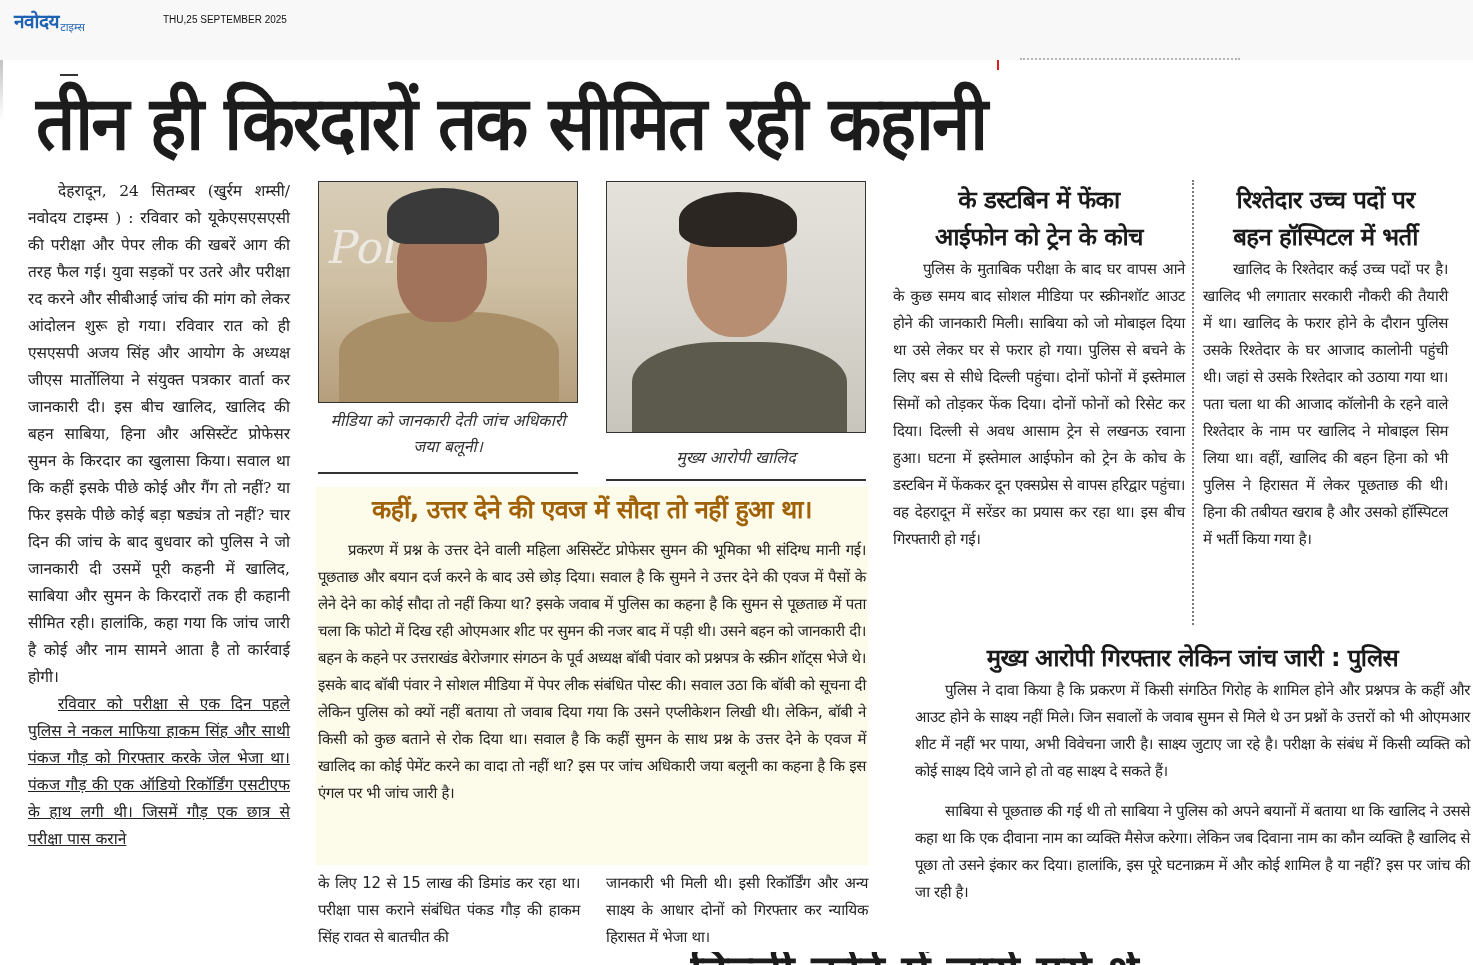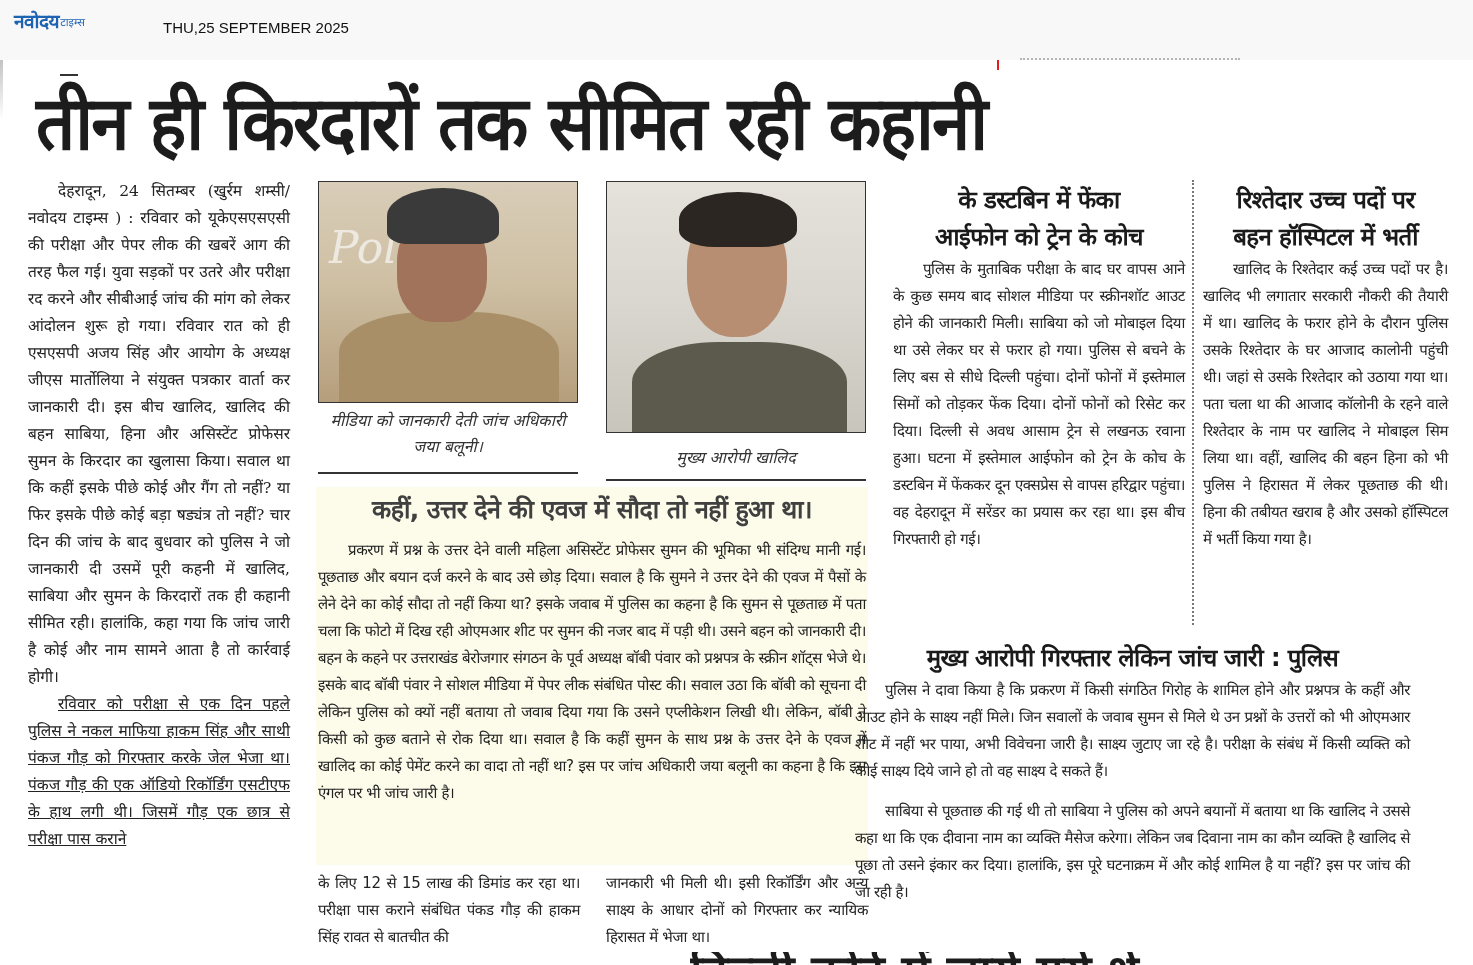--- a/index.html
+++ b/index.html
@@ -1,23 +1,23 @@
 <!DOCTYPE html>
 <html><head>
 <meta charset="utf-8">
 <style>
   * { box-sizing: border-box; margin: 0; padding: 0; }
   html, body { width: 1473px; height: 965px; overflow: hidden; background: #ffffff; }
   body { font-family: "DejaVu Sans", "Liberation Sans", sans-serif; color: #1a1a1a; position: relative; }
 
   .topbar { position: absolute; left: 0; top: 0; width: 1473px; height: 60px; background: #f8f8f8; }
-  .logo { position: absolute; left: 14px; top: 8px; display: flex; align-items: center; }
+  .logo { position: absolute; left: 14px; top: 8px; display: flex; align-items: flex-end; }
   .logo-main { font-family: "DejaVu Sans", sans-serif; font-weight: bold; font-size: 19px; color: #1f63b3; letter-spacing: -0.5px; }
   .logo-sub { font-family: "DejaVu Sans", sans-serif; font-size: 11px; color: #1f63b3; margin-left: 1px; }
-  .meta { position: absolute; left: 163px; top: 9px; font-family: "Liberation Sans", sans-serif; font-size: 15px; line-height: 21px; color: #111; font-weight: 500; margin-top: 8px; }
+  .meta { position: absolute; left: 163px; top: 9px; font-family: "Liberation Sans", sans-serif; font-size: 10px; line-height: 21px; color: #111; font-weight: 500; }
 
   .red-mark { position: absolute; left: 997px; top: 60px; width: 3px; width: 2px; height: 10px; background: #e31c24; }
   .cut-text { position: absolute; left: 1020px; top: 58px; width: 220px; height: 4px; border-top: 2px dotted #999; opacity: 0.7; }
 
   .headline { position: absolute; left: 36px; top: 78px; width: 1410px; height: 90px; font-family: "DejaVu Sans", sans-serif; font-weight: bold; font-size: 74px; line-height: 90px; color: #1c1c1c; letter-spacing: -2px; white-space: nowrap; transform: scaleX(0.93); transform-origin: left center; }
   .dash { position: absolute; left: 60px; top: 74px; width: 18px; height: 2px; background: #333; }
 
   .txt { font-family: "DejaVu Serif", serif; font-size: 15.5px; line-height: 27px; color: #222; text-align: justify; }
   .txt p { text-indent: 30px; }
   .txt.condensed { font-family: "DejaVu Sans", sans-serif; font-size: 15px; letter-spacing: -0.4px; }
@@ -37,32 +37,32 @@
   .ph-label { position: absolute; font-family: "DejaVu Serif", serif; font-style: italic; font-size: 44px; color: #f2efea; opacity: 0.85; }
 
   .caption { position: absolute; font-family: "DejaVu Serif", serif; font-style: italic; font-size: 16px; line-height: 26px; color: #333; text-align: center; }
   .cap1 { left: 318px; top: 408px; width: 260px; }
   .cap2 { left: 606px; top: 438px; width: 260px; margin-top: 7px; }
   .rule { position: absolute; height: 2px; background: #333; }
   .rule1 { left: 318px; top: 472px; width: 260px; }
   .rule2 { left: 606px; top: 479px; width: 260px; }
 
   .box { position: absolute; left: 316px; top: 487px; width: 552px; height: 378px; background: #fdfbe9; }
-  .box-head { position: absolute; left: 0; top: 6px; width: 552px; text-align: center; font-family: "DejaVu Sans", sans-serif; font-weight: bold; font-size: 25px; line-height: 34px; color: #404040; letter-spacing: -0.6px; }
+  .box-head { position: absolute; left: 0; top: 6px; width: 552px; text-align: center; font-family: "DejaVu Sans", sans-serif; font-weight: bold; font-size: 25px; line-height: 34px; color: #a16207; letter-spacing: -0.6px; }
   .box-body { position: absolute; left: 2px; top: 50px; width: 548px; }
 
   .col2a { position: absolute; left: 318px; top: 870px; width: 262px; }
   .col2b { position: absolute; left: 606px; top: 870px; width: 262px; }
 
   .sub-head { font-family: "DejaVu Sans", sans-serif; font-weight: bold; font-size: 24px; line-height: 37px; color: #1a1a1a; text-align: center; letter-spacing: -0.6px; }
   .col3 { position: absolute; left: 893px; top: 182px; width: 292px; }
   .col4 { position: absolute; left: 1203px; top: 182px; width: 245px; }
   .vsep { position: absolute; left: 1192px; top: 180px; width: 0; height: 445px; border-left: 2px dotted #777; }
 
-  .wide { position: absolute; left: 855px; width: 555px; }
+  .wide { position: absolute; left: 915px; width: 555px; }
   .wide1 { top: 640px; }
   .wide2 { top: 798px; }
 
   .bottom-cut { position: absolute; left: 690px; top: 952px; width: 760px; height: 20px; font-family: "DejaVu Sans", sans-serif; font-weight: bold; font-size: 48px; line-height: 40px; color: #1c1c1c; overflow: hidden; white-space: nowrap; }
   .left-edge { position: absolute; left: 0; top: 60px; width: 3px; height: 60px; background: linear-gradient(#888, transparent); opacity: 0.5; }
 </style>
 </head>
 <body>
 
 <div class="topbar">

